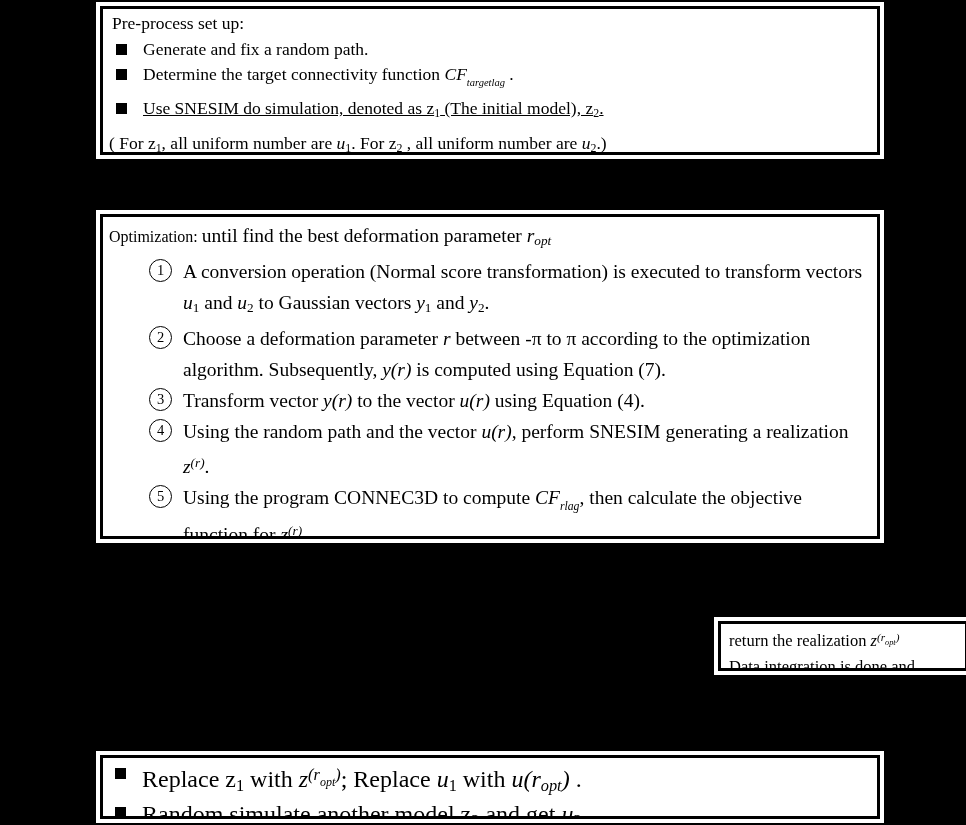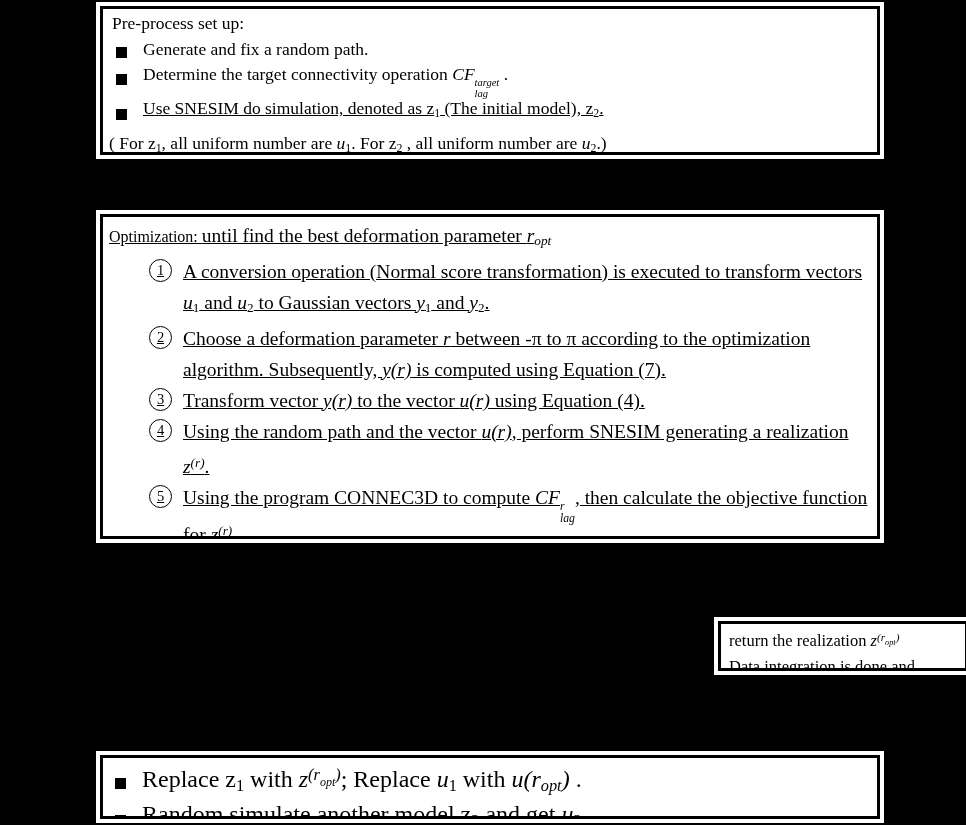--- a/index.html
+++ b/index.html
@@ -18,26 +18,26 @@
     position: absolute;
     box-sizing: border-box;
     background: #ffffff;
     border: 3px solid #000000;
     box-shadow: 0 0 0 4px #ffffff;
     color: #000000;
     overflow: hidden;
   }
   
   #box-preprocess   { left: 100px; top: 6px;   width: 780px; height: 149px; padding: 2px 10px 0 9px;  font-size: 17.5px; line-height: 24.5px; }
-  #box-optimization { left: 100px; top: 214px; width: 780px; height: 325px; padding: 4px 8px 8px 6px;   font-size: 19.5px; line-height: 31px; text-decoration: underline; }
+  #box-optimization { left: 100px; top: 214px; width: 780px; height: 325px; padding: 4px 8px 8px 6px;   font-size: 19.5px; line-height: 31px; }
   #box-return       { left: 718px; top: 621px; width: 250px; height: 50px;  padding: 1px 4px 0 8px;   font-size: 16.5px; line-height: 24px; }
   #box-update       { left: 100px; top: 755px; width: 780px; height: 64px;  padding: 3px 10px 0 12px; font-size: 24px;   line-height: 28px; }
 
   
-  .brow { display: flex; align-items: center; padding-left: 4px; margin-top: 1px; }
+  .brow { display: flex; align-items: flex-start; padding-left: 4px; margin-top: 1px; }
   #box-update .brow { padding-left: 0; margin-top: 0; }
   .sq {
     display: inline-block; flex: none;
     width: 11px; height: 11px;
     background: #000000;
     margin: 7px 16px 0 0;
   }
   .b1-title { margin: 0; }
   .note { margin-top: 6px; margin-left: -3px; }
   .brow.gap-above { margin-top: 7px; text-decoration: underline; }
@@ -58,41 +58,41 @@
 
   
   .it  { font-style: italic; }
   .sb  { font-size: 68%; vertical-align: -0.22em; }
   .sb.it { font-style: italic; }
   .sp  { font-size: 68%; vertical-align: 0.45em; }
   .sp.it { font-style: italic; }
   .ssb { font-size: 50%; vertical-align: 0.12em; font-style: italic; }
   .sm  { font-size: 82%; }
   .stack {
-    display: inline-flex; flex-direction: column; align-items: flex-start;
+    display: inline-flex; flex-direction: row; align-items: flex-start;
     font-size: 60%; line-height: 1.05; font-style: italic;
     vertical-align: -0.55em; height: 1.2em; overflow: visible;
   }
   .stack .stk-sup, .stack .stk-sub { display: block; white-space: nowrap; }
   #box-return .line { white-space: nowrap; }
 </style>
 </head>
 <body>
 
 <div class="canvas">
 
   <section class="box" id="box-preprocess">
     <div class="b1-title">Pre-process set up:</div>
     <div class="brow">
       <span class="sq"></span>
       <span class="rich"><span>Generate and fix a random path.</span></span>
     </div>
     <div class="brow">
       <span class="sq"></span>
-      <span class="rich"><span>Determine the target connectivity operation </span><span class="it">CF</span><span class="stack">
+      <span class="rich"><span>Determine the target connectivity function </span><span class="it">CF</span><span class="stack">
             <span class="stk-sup">target</span>
             <span class="stk-sub">lag</span>
           </span><span> .</span></span>
     </div>
     <div class="brow gap-above">
       <span class="sq"></span>
       <span class="rich"><span>Use SNESIM do simulation, denoted as z</span><span class="sb">1</span><span> (The initial model), z</span><span class="sb">2</span><span>.</span></span>
     </div>
     <div class="note rich"><span>( For z</span><span class="sb">1</span><span>, all uniform number are </span><span class="it">u</span><span class="sb">1</span><span>. For z</span><span class="sb">2</span><span> , all  uniform number are </span><span class="it">u</span><span class="sb">2</span><span>.)</span></div>
   </section>

